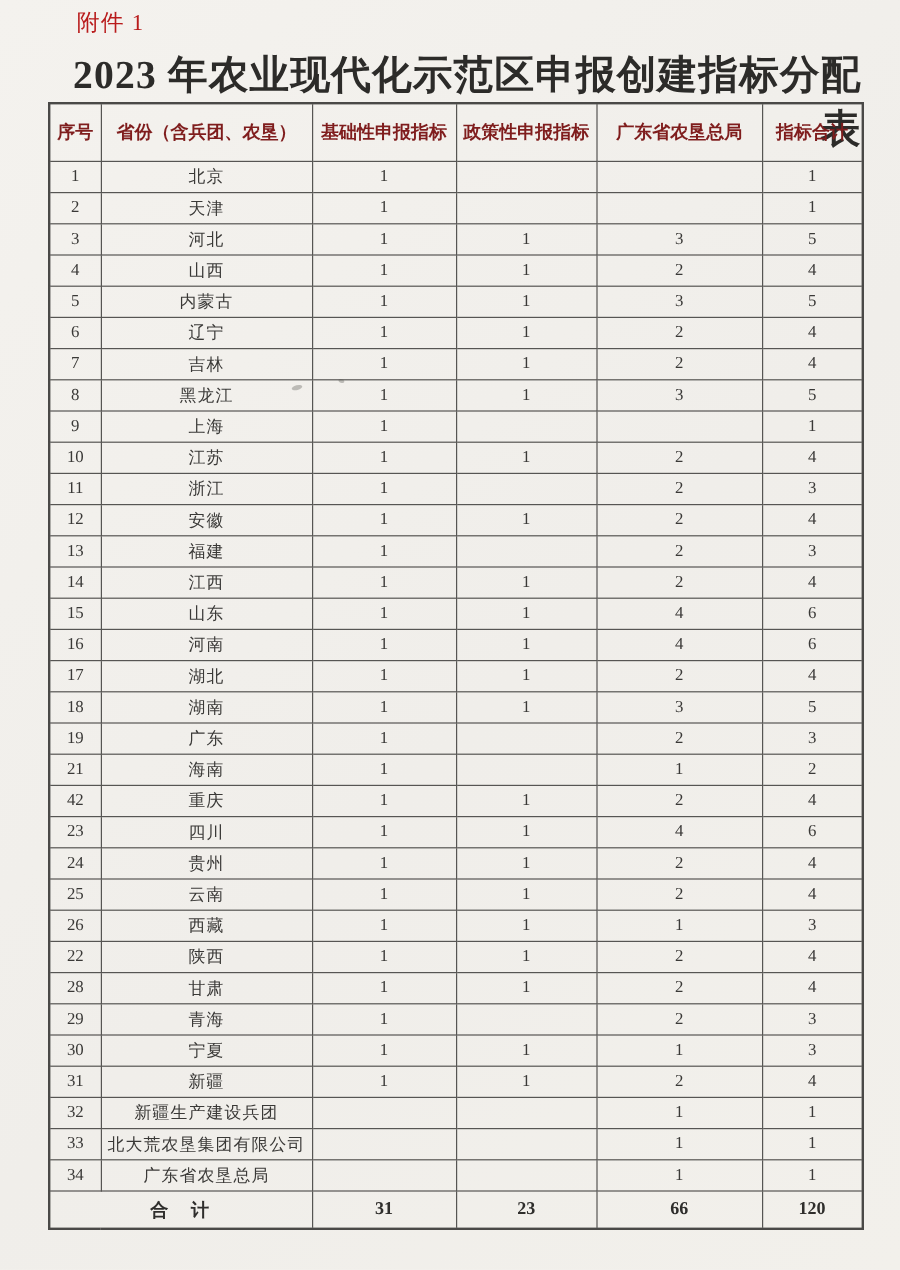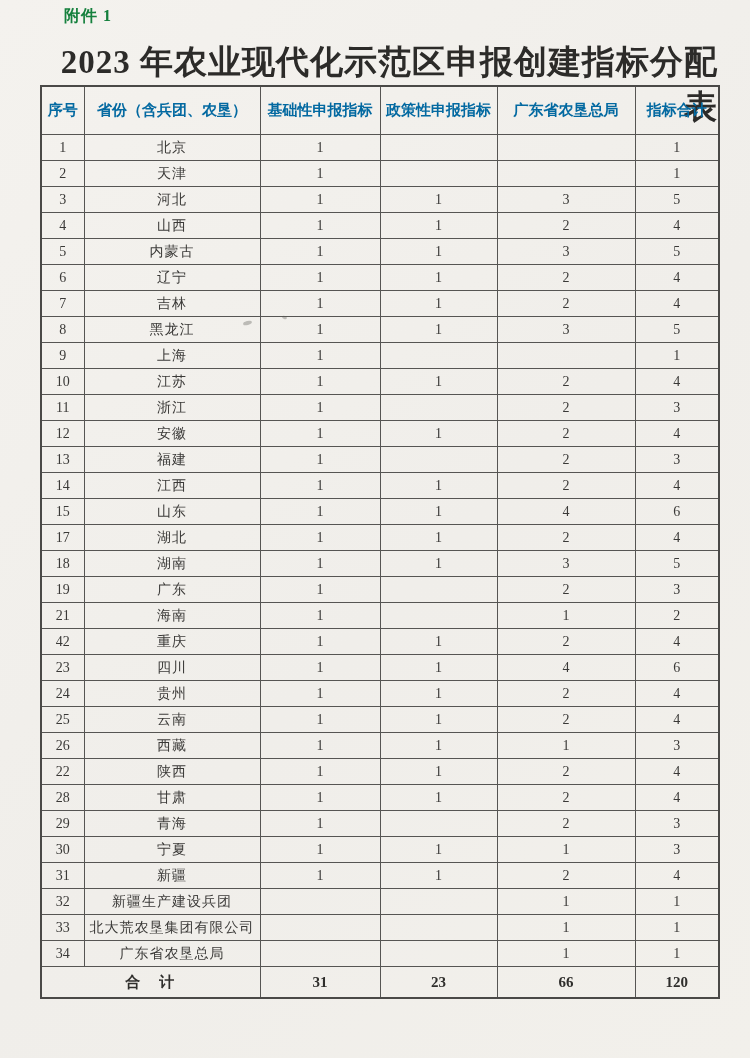--- a/index.html
+++ b/index.html
@@ -15,24 +15,24 @@
   }
   .paper {
     position: absolute;
     inset: 0;
     background: linear-gradient(135deg, #f4f2ee 0%, #f0eeea 55%, #f2f0eb 100%);
   }
   .attachment-label {
     position: absolute;
     left: 64px;
     top: 6px;
-    font-size: 16px;
-    font-weight: bold;
+    font-size: 19px;
+    font-weight: normal;
     letter-spacing: 1px;
-    color: #15803d;
+    color: #b91c1c;
   }
   .doc-title {
     position: absolute;
     left: 40px;
     width: 678px;
     top: 40px;
     text-align: right;
     font-size: 33px;
     font-weight: bold;
     letter-spacing: 1px;
@@ -55,21 +55,21 @@
     text-align: center;
     vertical-align: middle;
     padding: 0;
     overflow: hidden;
     white-space: nowrap;
   }
   table.alloc thead th {
     height: 47px;
     font-size: 15px;
     font-weight: bold;
-    color: #0369a1;
+    color: #7f1d1d;
     font-family: "Liberation Sans", "DejaVu Sans", sans-serif;
   }
   table.alloc tbody td {
     height: 25px;
     font-size: 14px;
     color: #3a3937;
   }
   table.alloc tbody td.province {
     font-size: 14px;
     letter-spacing: 1px;
@@ -236,20 +236,28 @@
         </tr>
         <tr>
           <td>15</td>
           <td class="province">山东</td>
           <td>1</td>
           <td>1</td>
           <td>4</td>
           <td>6</td>
         </tr>
         <tr>
+          <td>16</td>
+          <td class="province">河南</td>
+          <td>1</td>
+          <td>1</td>
+          <td>4</td>
+          <td>6</td>
+        </tr>
+        <tr>
           <td>17</td>
           <td class="province">湖北</td>
           <td>1</td>
           <td>1</td>
           <td>2</td>
           <td>4</td>
         </tr>
         <tr>
           <td>18</td>
           <td class="province">湖南</td>

